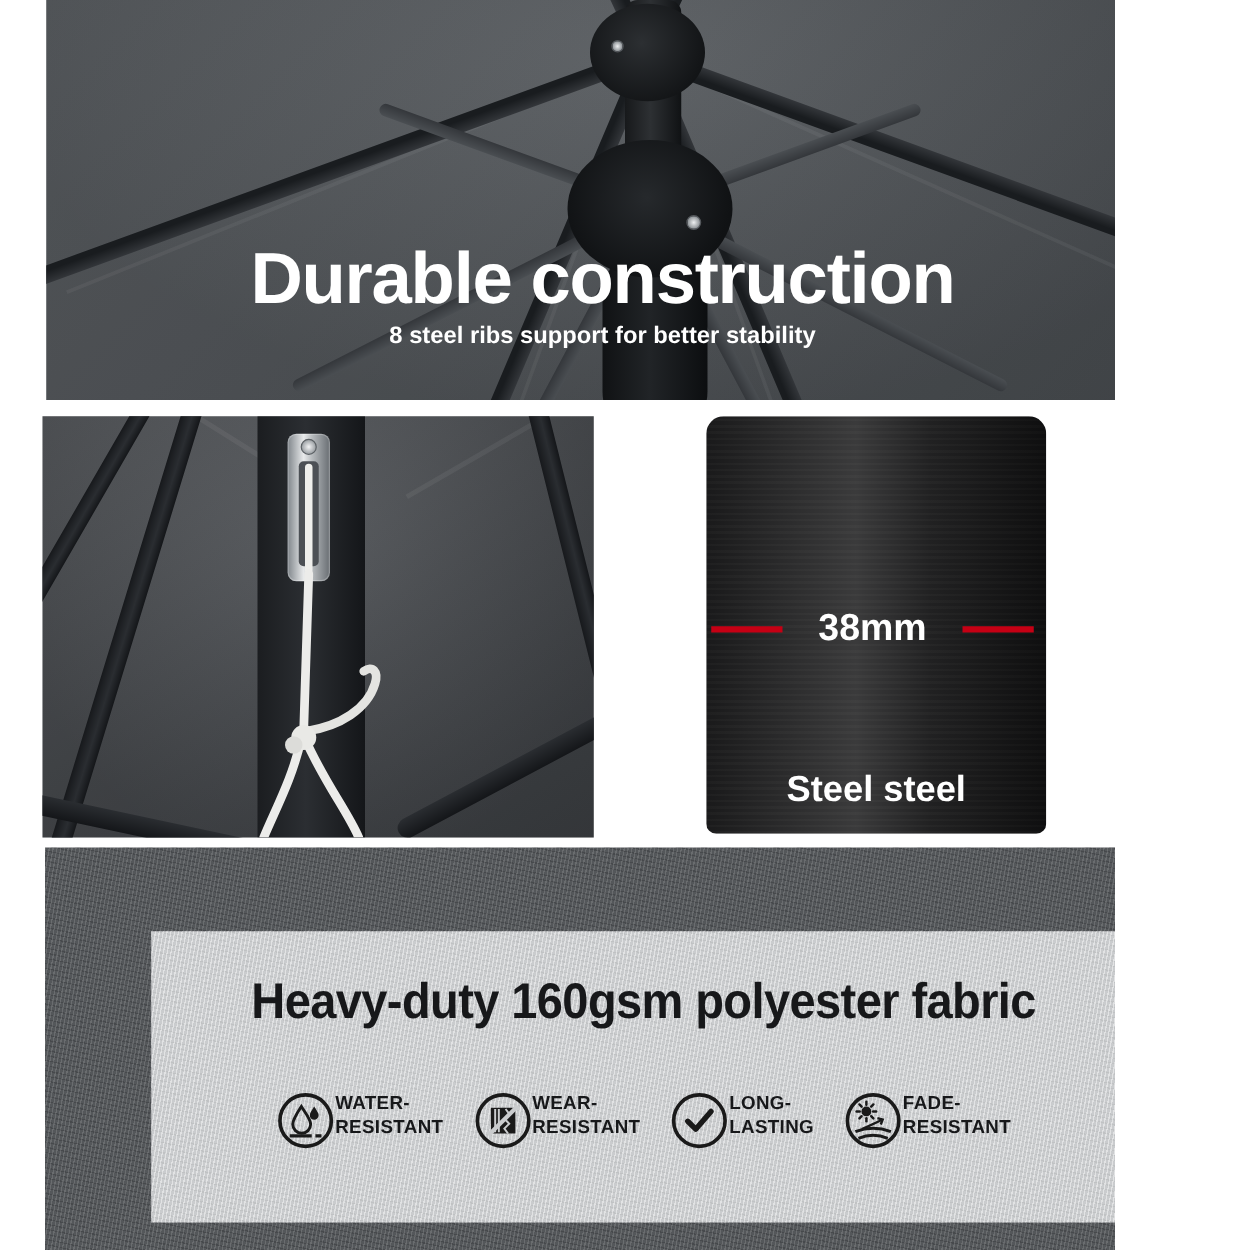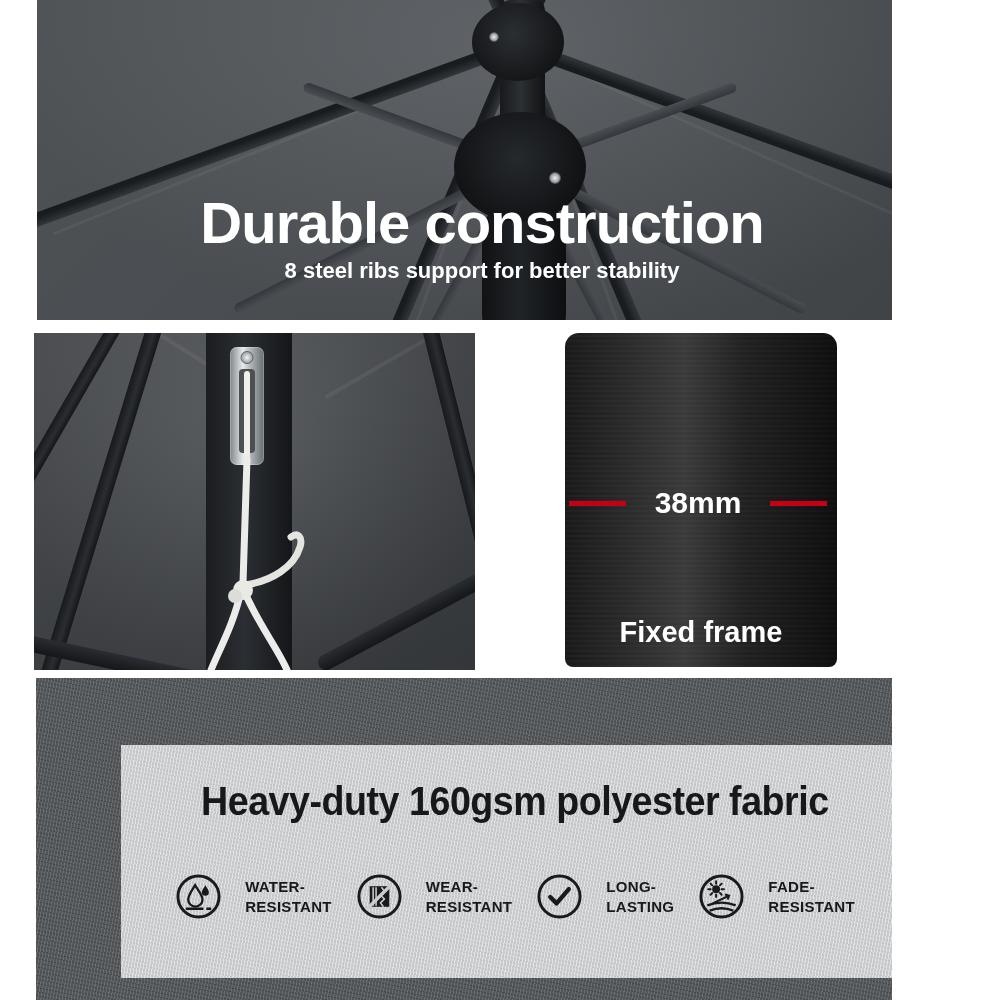--- a/index.html
+++ b/index.html
@@ -27,21 +27,21 @@
   .collar{position:absolute;left:445px;top:195px;width:84px;height:160px;border-radius:42px;
     background:linear-gradient(90deg,#101214,#212427 45%,#0c0e10);}
   .hub1{position:absolute;left:435px;top:3px;width:92px;height:78px;border-radius:50%;
     background:radial-gradient(circle at 45% 40%,#2c2f32,#121416 75%);}
   .hub2{position:absolute;left:417px;top:112px;width:132px;height:110px;border-radius:50%;
     background:radial-gradient(circle at 48% 42%,#26292c,#101214 72%);}
   .screw{position:absolute;border-radius:50%;background:radial-gradient(#eef0f1,#8d9296 70%);border:1px solid #54585c;}
   .top-title{position:absolute;left:0;right:0;top:194px;text-align:center;color:#ffffff;
     font-size:58px;font-weight:800;letter-spacing:-1px;line-height:1.0;}
   .top-subtitle{position:absolute;left:0;right:0;top:258px;text-align:center;color:#ffffff;
-    font-size:22px;font-weight:600;letter-spacing:0;}
+    font-size:19px;font-weight:600;letter-spacing:0;}
   
   .mid-left{
     position:absolute;left:34px;top:333px;width:441px;height:337px;overflow:hidden;
     background:
       radial-gradient(ellipse at 50% 30%, rgba(255,255,255,0.05), rgba(0,0,0,0.18) 80%),
       linear-gradient(150deg,#5b5e62,#4b4e52 55%,#3f4246 100%);
   }
   .ml-rib{position:absolute;border-radius:8px;background:linear-gradient(90deg,#17191c,#2a2d31 55%,#141619);}
   .ml-ribh{position:absolute;border-radius:8px;background:linear-gradient(#2a2d31,#141619);}
   .ml-seam{position:absolute;background:rgba(255,255,255,0.06);}
@@ -85,21 +85,21 @@
     position:absolute;left:85px;top:67px;width:788px;height:233px;
     background-color:#caccce;
     background-image:
       repeating-linear-gradient(100deg, rgba(255,255,255,0.45) 0 1px, transparent 1px 3px),
       repeating-linear-gradient(12deg, rgba(0,0,0,0.05) 0 1px, transparent 1px 4px);
   }
   .fabric-title{margin-top:34px;text-align:center;color:#17181a;
     font-size:40px;font-weight:800;letter-spacing:-0.5px;line-height:1.1;}
   .fabric-title span{display:inline-block;transform:scaleX(0.94);}
   .features{margin-top:50px;display:flex;justify-content:center;align-items:center;gap:24px;}
-  .feature{display:flex;align-items:center;gap:23px;}
+  .feature{display:flex;gap:0;}
   .feature svg{display:block;}
   .feature-label{color:#17181a;font-size:15px;font-weight:700;line-height:1.28;letter-spacing:0.3px;}
   .ico{stroke:#1a1a1a;}
 </style>
 </head>
 <body>
 
 <div class="canvas">
 
   <div class="top-photo">
@@ -157,21 +157,21 @@
     </svg>
 
   </div>
 
   <div class="pole-right">
     <div class="measure-row">
       <div class="measure-line"></div>
       <div class="measure-value">38mm</div>
       <div class="measure-line"></div>
     </div>
-    <div class="mr-label">Fixed frame</div>
+    <div class="mr-label">Steel steel</div>
   </div>
 
   <div class="fabric-dark">
     <div class="fabric-light">
       <div class="fabric-title"><span>Heavy-duty 160gsm polyester fabric</span></div>
 
       <div class="features">
 
         <div class="feature">
           <svg width="47" height="47" viewBox="0 0 48 48" class="ico">

